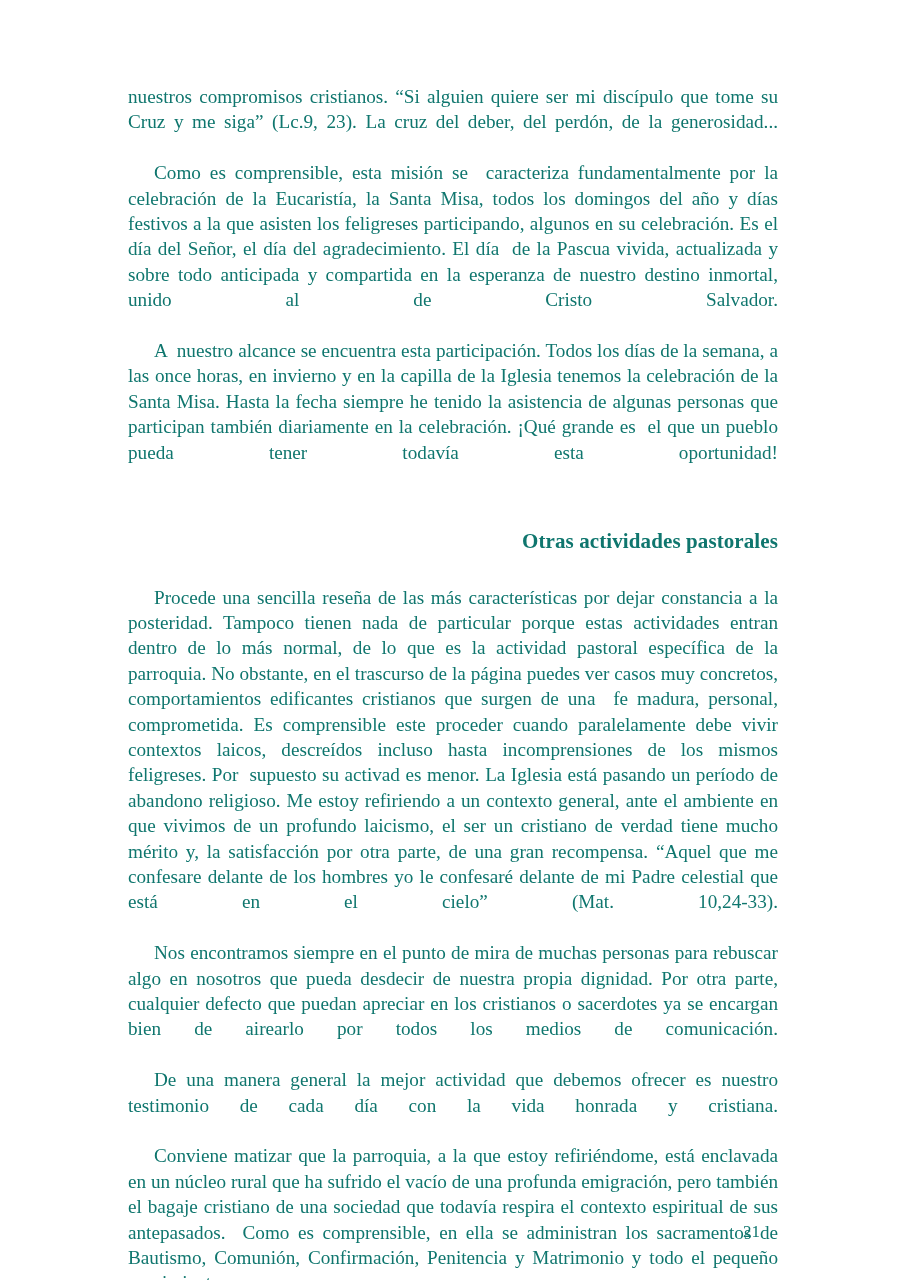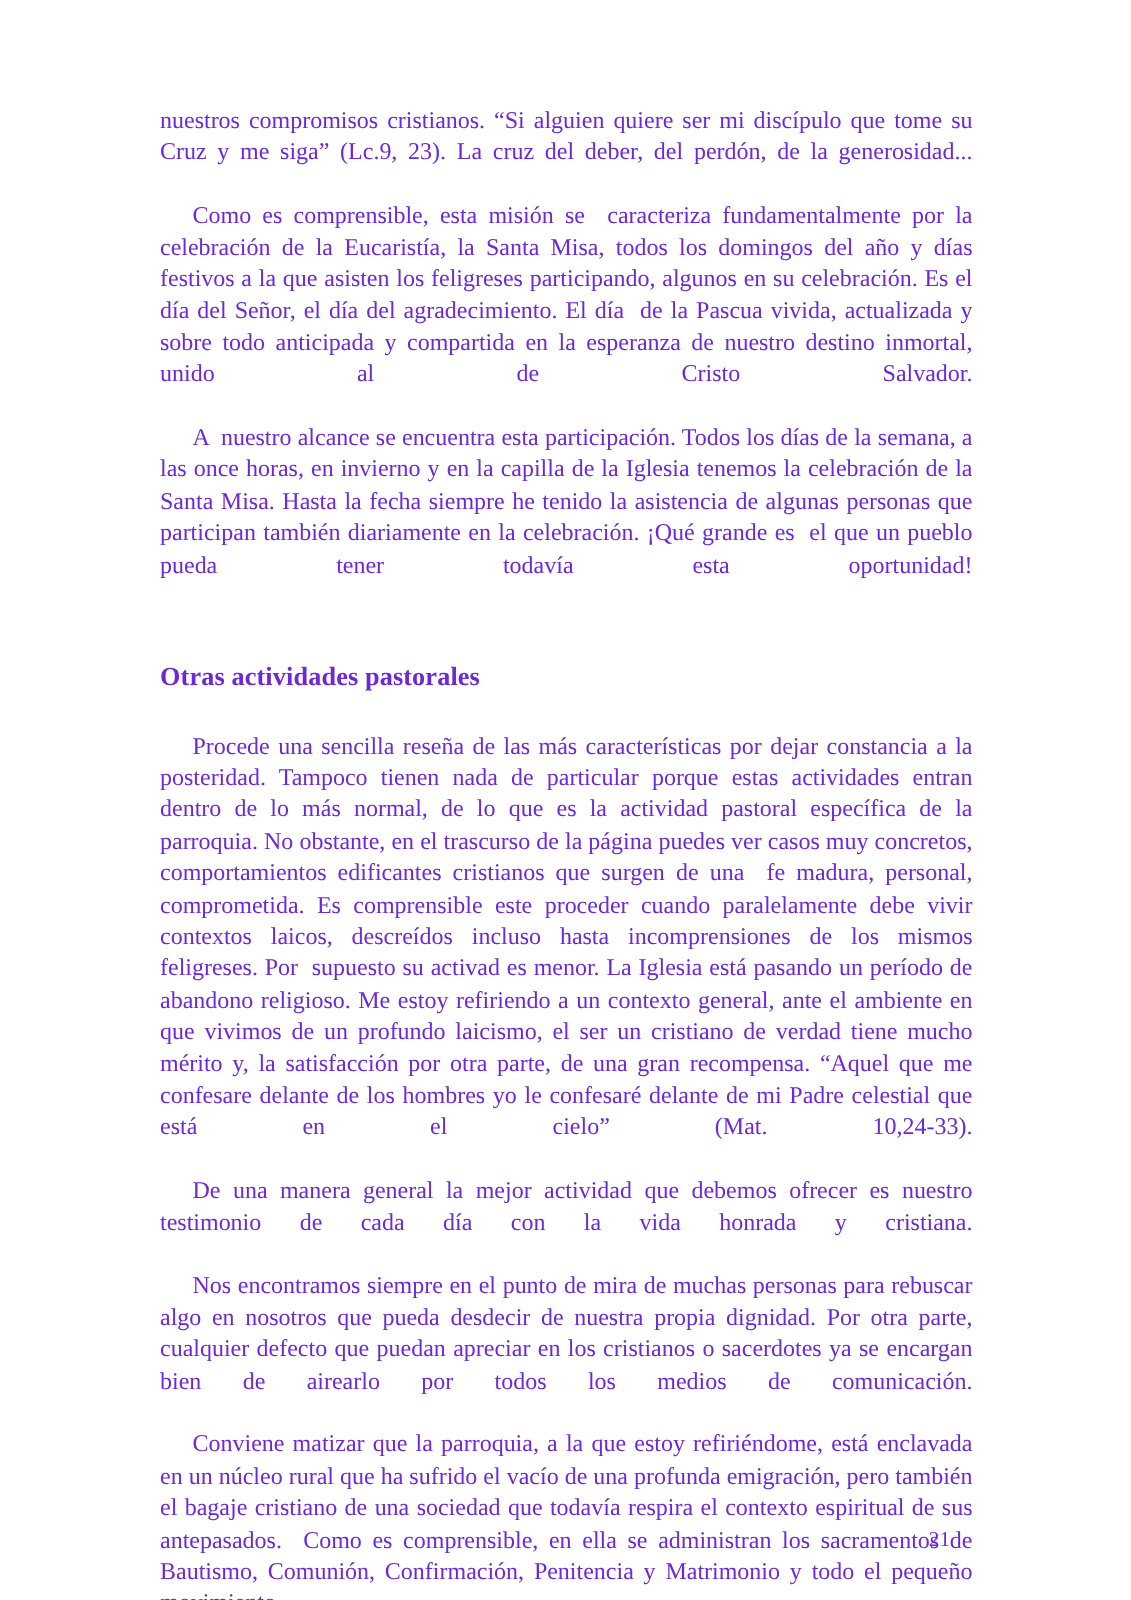--- a/index.html
+++ b/index.html
@@ -8,21 +8,21 @@
     background: #ffffff;
   }
 
   .page {
     position: relative;
     width: 905px;
     height: 1280px;
     background: #ffffff;
     overflow: hidden;
     font-family: "Liberation Serif", "DejaVu Serif", serif;
-    color: #6d28d9;
+    color: #0f766e;
   }
 
   .text-column {
     position: absolute;
     left: 128px;
     top: 84px;
     width: 650px;
   }
 
   p.body-para {
@@ -44,21 +44,21 @@
   
   p.body-para::after {
     content: "";
     display: inline-block;
     width: 100%;
   }
 
   h2.section-heading {
     margin: 0;
     text-indent: 0;
-    text-align: left;
+    text-align: right;
     font-size: 21px;
     line-height: 26px;
     font-weight: bold;
     letter-spacing: 0.1px;
   }
 
   .gap-before-heading { height: 37px; }
   .gap-after-heading  { height: 31px; }
 
   .page-footer {
@@ -85,23 +85,23 @@
     <p class="body-para">A  nuestro alcance se encuentra esta participación. Todos los días de la semana, a las once horas, en invierno y en la capilla de la Iglesia tenemos la celebración de la Santa Misa. Hasta la fecha siempre he tenido la asistencia de algunas personas que participan también diariamente en la celebración. ¡Qué grande es  el que un pueblo pueda tener todavía esta oportunidad!</p>
 
     <div class="gap-before-heading"></div>
 
     <h2 class="section-heading">Otras actividades pastorales</h2>
 
     <div class="gap-after-heading"></div>
 
     <p class="body-para">Procede una sencilla reseña de las más características por dejar constancia a la posteridad. Tampoco tienen nada de particular porque estas actividades entran dentro de lo más normal, de lo que es la actividad pastoral específica de la parroquia. No obstante, en el trascurso de la página puedes ver casos muy concretos, comportamientos edificantes cristianos que surgen de una  fe madura, personal, comprometida. Es comprensible este proceder cuando paralelamente debe vivir contextos laicos, descreídos incluso hasta incomprensiones de los mismos feligreses. Por  supuesto su activad es menor. La Iglesia está pasando un período de abandono religioso. Me estoy refiriendo a un contexto general, ante el ambiente en que vivimos de un profundo laicismo, el ser un cristiano de verdad tiene mucho mérito y, la satisfacción por otra parte, de una gran recompensa. “Aquel que me confesare delante de los hombres yo le confesaré delante de mi Padre celestial que está en el cielo” (Mat. 10,24-33).</p>
 
+    <p class="body-para">Nos encontramos siempre en el punto de mira de muchas personas para rebuscar algo en nosotros que pueda desdecir de nuestra propia dignidad. Por otra parte, cualquier defecto que puedan apreciar en los cristianos o sacerdotes ya se encargan bien de airearlo por todos los medios de comunicación.</p>
+
     <p class="body-para">De una manera general la mejor actividad que debemos ofrecer es nuestro testimonio de cada día con la vida honrada y cristiana.</p>
-
-    <p class="body-para">Nos encontramos siempre en el punto de mira de muchas personas para rebuscar algo en nosotros que pueda desdecir de nuestra propia dignidad. Por otra parte, cualquier defecto que puedan apreciar en los cristianos o sacerdotes ya se encargan bien de airearlo por todos los medios de comunicación.</p>
 
     <p class="body-para">Conviene matizar que la parroquia, a la que estoy refiriéndome, está enclavada en un núcleo rural que ha sufrido el vacío de una profunda emigración, pero también el bagaje cristiano de una sociedad que todavía respira el contexto espiritual de sus antepasados.  Como es comprensible, en ella se administran los sacramentos de Bautismo, Comunión, Confirmación, Penitencia y Matrimonio y todo el pequeño movimiento</p>
 
   </div>
 
   <div class="page-footer">
     <span>21</span>
   </div>
 
 </div>

